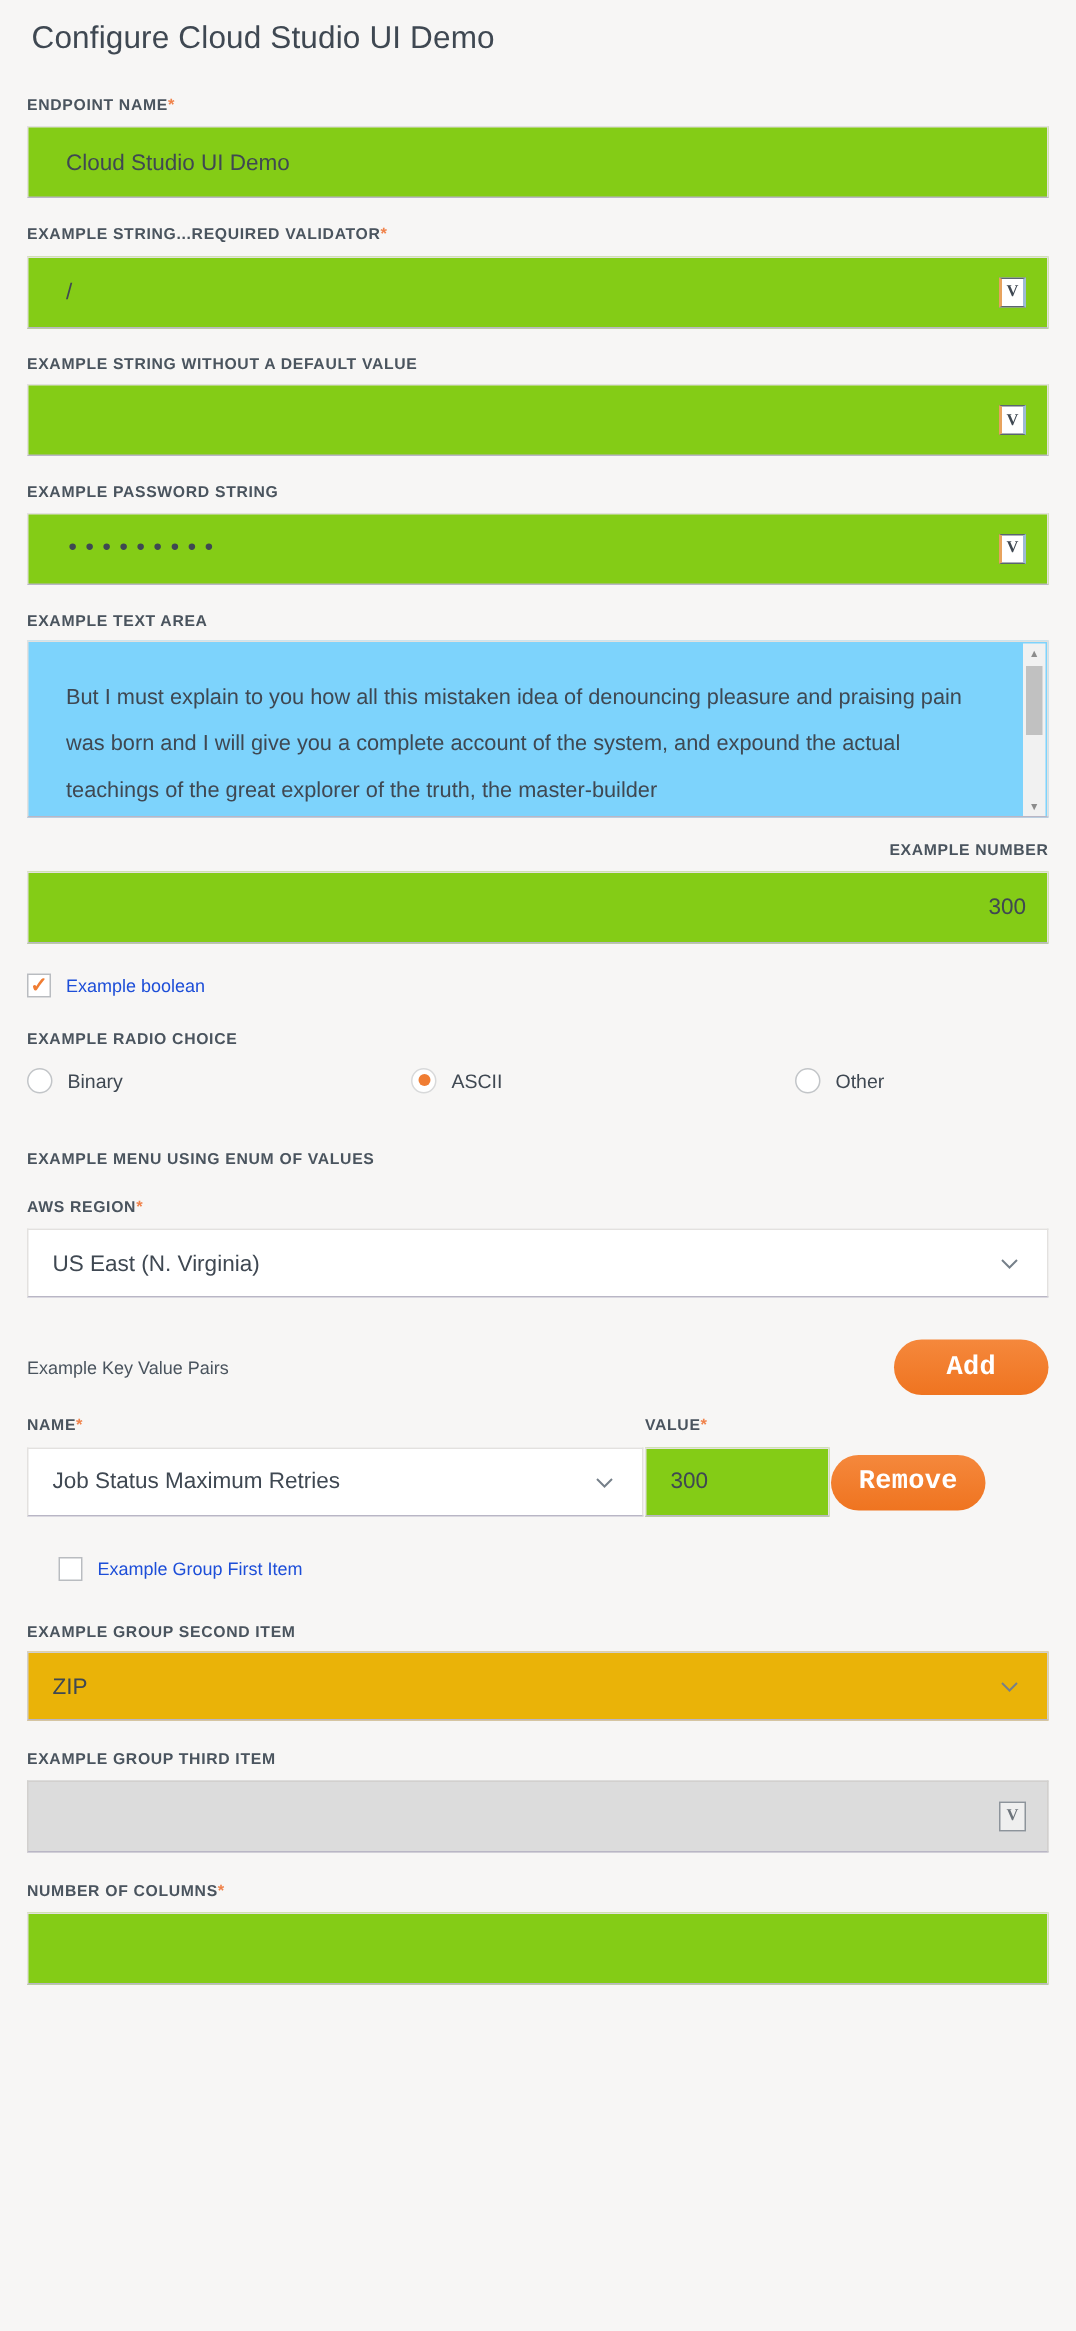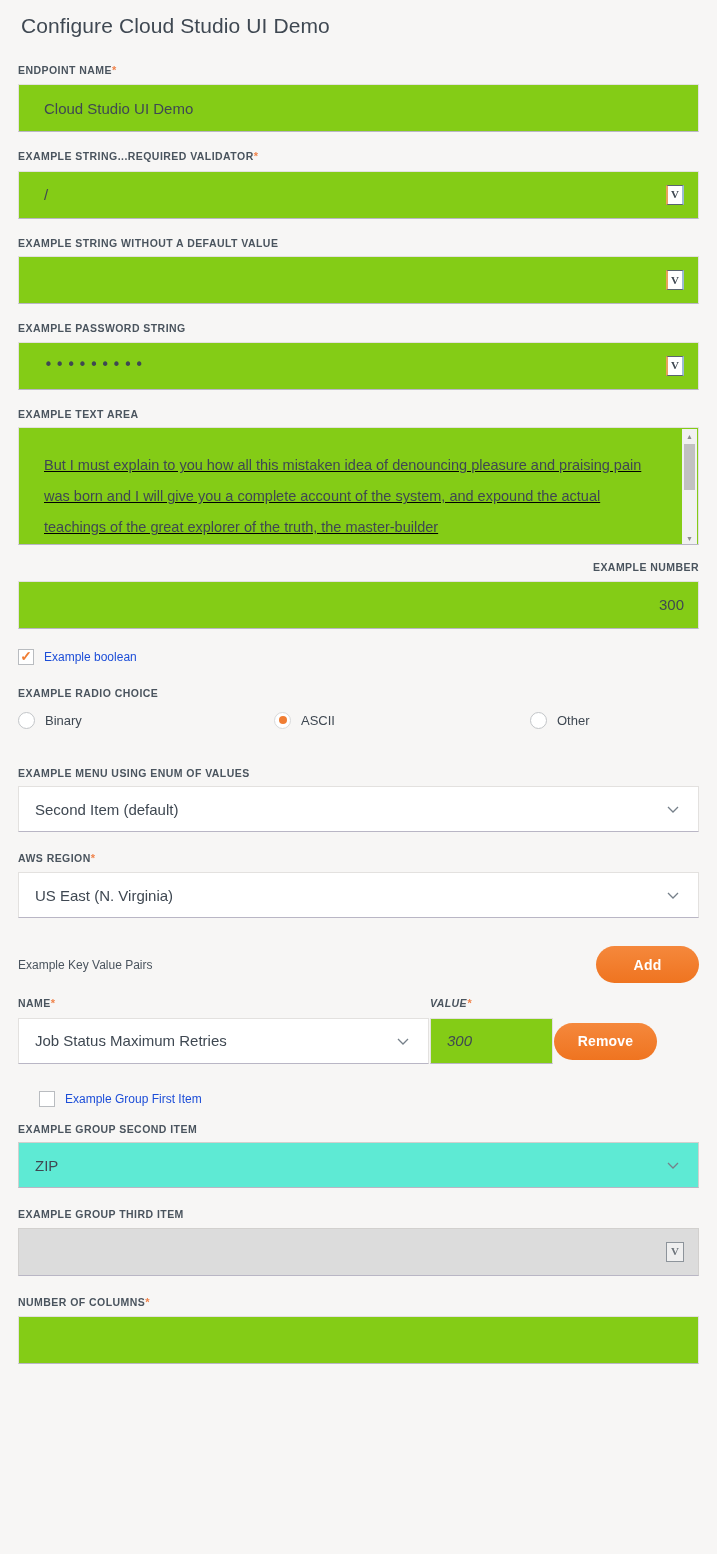--- a/index.html
+++ b/index.html
@@ -107,26 +107,25 @@
     background: #efefef;
     border: 1px solid #8d949b;
     color: #6d747b;
   }
 
   
   .textarea-box {
     position: relative;
     width: 100%;
     height: 118px;
-    background: #84cc16;
+    background: #7dd3fc;
     border: 1px solid #e3e1df;
     border-bottom: 1px solid #b9b6c5;
     overflow: hidden;
     padding: 22px 40px 0 25px;
-    text-decoration: underline;
   }
   .textarea-box .ta-text {
     font-size: 14.5px;
     line-height: 31px;
     color: #3f4852;
   }
   .ta-scroll {
     position: absolute;
     top: 1px; right: 1px;
     width: 15px; height: 116px;
@@ -220,39 +219,39 @@
     padding: 0 18px 0 16px;
   }
   .select-box .value {
     font-size: 15px;
     color: #3f4852;
     flex: 1;
     white-space: nowrap;
     overflow: hidden;
   }
   .select-box.disabled {
-    background: #5eead4;
+    background: #eab308;
     border: 1px solid #d2d0ce;
     border-bottom: 1px solid #b9b6c5;
   }
   .chev {
     width: 14px; height: 14px;
     flex: 0 0 auto;
   }
   .chev svg { display: block; }
 
   
   .pill-btn {
     border: none;
     border-radius: 22px;
     background: linear-gradient(180deg, #f5883c 0%, #ef7420 100%);
     color: #ffffff;
-    font-size: 14px;
+    font-size: 18px;
     font-weight: 700;
-    font-family: Liberation Sans, sans-serif;
+    font-family: Liberation Mono, monospace;
     letter-spacing: .2px;
     cursor: pointer;
     display: flex;
     align-items: center;
     justify-content: center;
   }
 
   
   .kv-header {
     display: flex;
@@ -260,21 +259,21 @@
     justify-content: space-between;
     margin-bottom: 14px;
     margin-top: 28px;
   }
   .kv-row {
     display: flex;
     align-items: flex-end;
     gap: 1px;
   }
   .kv-name { width: 411px; flex: 0 0 auto; }
-  .kv-value { width: 123px; flex: 0 0 auto; font-style: italic; }
+  .kv-value { width: 123px; flex: 0 0 auto; }
   .kv-value .input-box { padding-left: 16px; height: 46px; }
 </style>
 </head>
 <body>
 
 <div class="page">
 
   <h1 class="page-title">Configure Cloud Studio UI Demo</h1>
 
   <div class="field-block">
@@ -350,28 +349,20 @@
       </div>
       <div class="radio-item">
         <span class="radio-circle"></span>
         <span class="radio-label">Other</span>
       </div>
     </div>
   </div>
 
   <div class="field-block" style="margin-bottom:20px;">
     <div class="field-label">EXAMPLE MENU USING ENUM OF VALUES</div>
-    <div class="select-box">
-      <span class="value">Second Item (default)</span>
-      <span class="chev">
-          <svg width="14" height="14" viewBox="0 0 14 14">
-            <path d="M2 5 L7 10 L12 5" fill="none" stroke="#76808a" stroke-width="1.3"></path>
-          </svg>
-        </span>
-    </div>
   </div>
 
   <div class="field-block" style="margin-bottom:0;">
     <div class="field-label"><span>AWS REGION</span><span class="req-star">*</span></div>
     <div class="select-box">
       <span class="value">US East (N. Virginia)</span>
       <span class="chev">
           <svg width="14" height="14" viewBox="0 0 14 14">
             <path d="M2 5 L7 10 L12 5" fill="none" stroke="#76808a" stroke-width="1.3"></path>
           </svg>
@@ -398,21 +389,21 @@
     </div>
     <div class="kv-value">
       <div class="field-label"><span>VALUE</span><span class="req-star">*</span></div>
       <div class="input-box">
         <span class="value">300</span>
       </div>
     </div>
     <button class="pill-btn" style="width:103px;height:37px;margin-bottom:4px;">Remove</button>
   </div>
 
-  <div class="cb-row" style="margin-top:27px;margin-bottom:16px;padding-left:21px;">
+  <div class="cb-row" style="margin-top:27px;margin-bottom:28px;padding-left:21px;">
     <span class="cb-box"></span>
     <span class="cb-label">Example Group First Item</span>
   </div>
 
   <div class="field-block" style="margin-bottom:20px;">
     <div class="field-label">EXAMPLE GROUP SECOND ITEM</div>
     <div class="select-box disabled">
       <span class="value">ZIP</span>
       <span class="chev">
           <svg width="14" height="14" viewBox="0 0 14 14">

